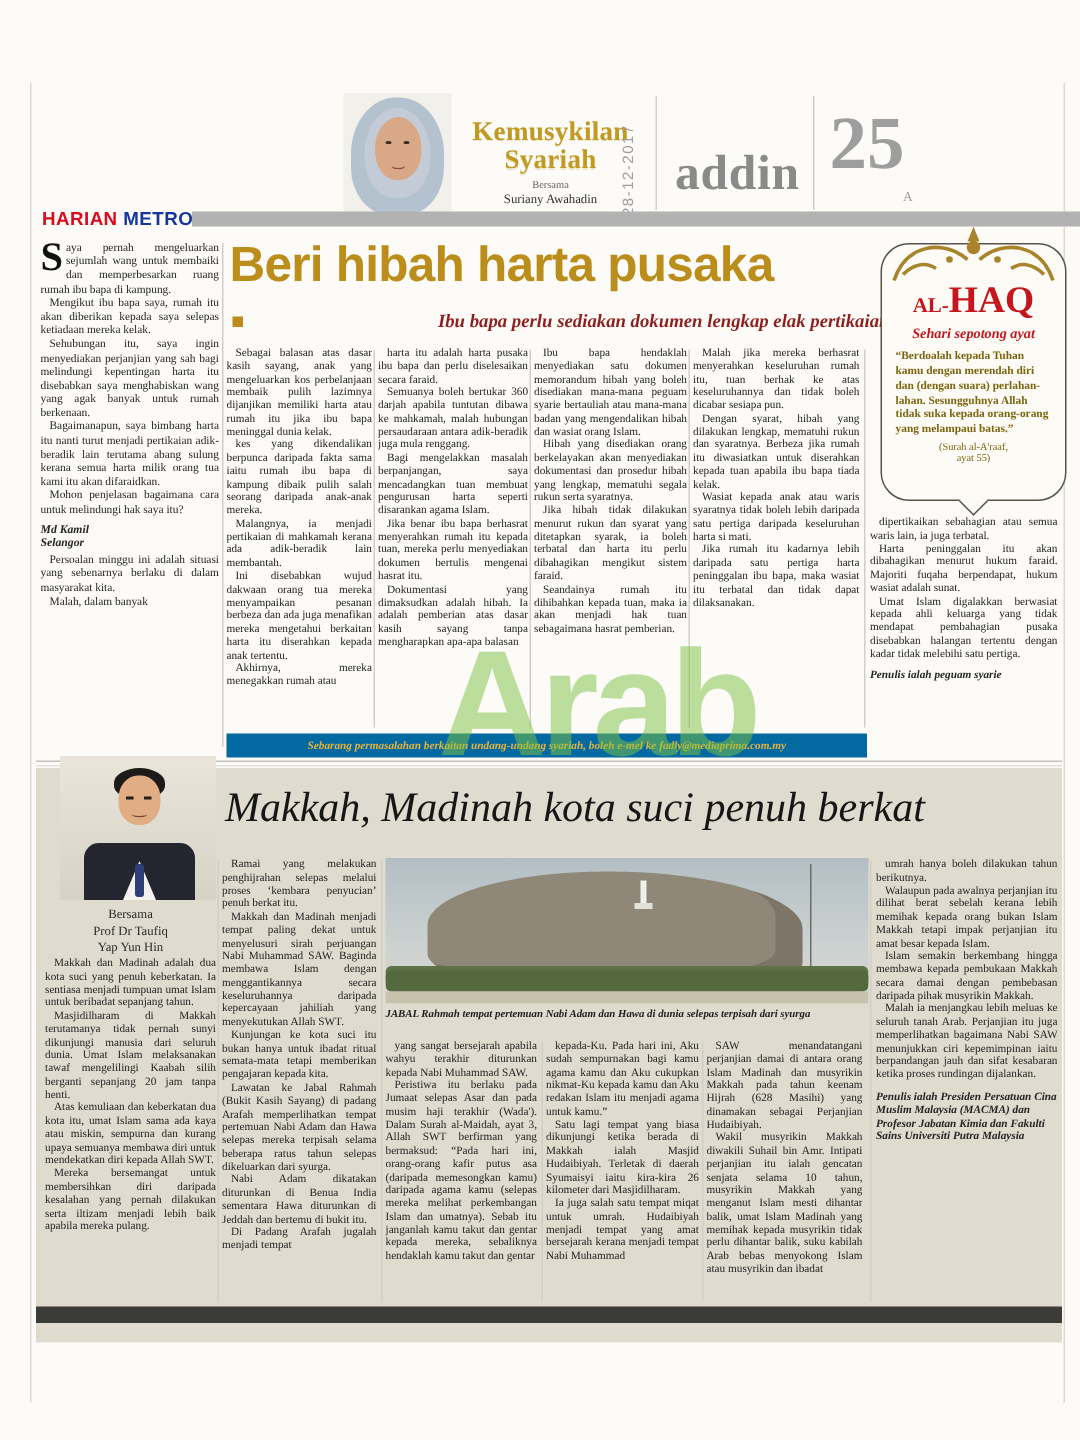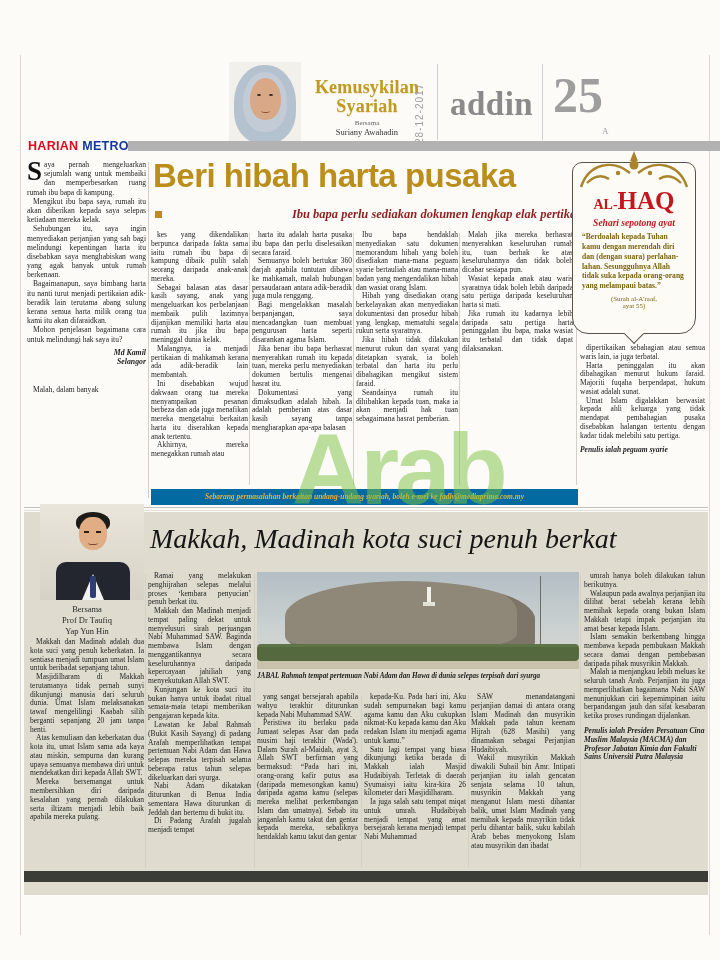--- a/index.html
+++ b/index.html
@@ -25,42 +25,42 @@
 
   .col-head { text-align:center; }
   .col-head .t { font-weight:bold; font-size:18px; line-height:19px; color:#c09a22;
     text-shadow:0 1px 0 #efe6cc; letter-spacing:0.2px; }
   .col-head .b1 { font-size:7px; color:#666; margin-top:3px; }
   .col-head .b2 { font-size:8.5px; color:#333; }
 
   .vdate { writing-mode:vertical-rl; transform:rotate(180deg);
     font-family:"Liberation Sans",sans-serif; font-size:10px; color:#9d9d9d; letter-spacing:1px; }
   .vline { width:1px; background:#cfcfcf; }
-  .addin { font-size:33px; font-weight:bold; color:#8a8a8a; letter-spacing:0.5px; }
+  .addin { font-size:33px; font-weight:bold; color:#8a8a8a; letter-spacing:0.5px;margin-top:12px; }
   .pageno { font-size:50px; font-weight:bold; color:#9e9e9e; line-height:50px; }
   .pageno-letter { font-size:9px; color:#9e9e9e; }
   .graybar { background:#b2b2b2; }
 
   .masthead { font-family:"Liberation Sans",sans-serif; font-size:12.5px; font-weight:bold; letter-spacing:0.3px; }
   .masthead .m1 { color:#dc0a1e; }
   .masthead .m2 { color:#15379d; }
 
   
   .headline1 { font-family:"Liberation Sans",sans-serif; font-size:33px; font-weight:bold;
     color:#bb8d1a; letter-spacing:-0.5px; line-height:36px; }
   .standfirst { display:flex; align-items:flex-start;justify-content:space-between; }
   .sq { width:7px; height:7px; background:#c08a1e; margin:4px 5px 0 2px; flex:none; }
   .standfirst .tx { font-size:12.5px; font-weight:bold; font-style:italic; color:#8f1f1f; }
 
   .bodytext { font-size:7.5px; line-height:1.17; color:#242424; }
   .lettertext { font-size:7.6px; line-height:1.21; color:#242424; }
   .para { margin:0; text-align:justify; text-indent:6px; }
   .para.first { text-indent:0; }
   .dropcap { float:left; font-size:27px; line-height:22px; font-weight:bold; padding:0 2px 0 0; color:#111; }
-  .sig { font-weight:bold; font-style:italic; font-size:7.8px; line-height:1.25; margin:4px 0 18px 0;text-align:right; }
+  .sig { font-weight:bold; font-style:italic; font-size:7.8px; line-height:1.25; margin:4px 0 1px 0; }
   .credit { font-weight:bold; font-style:italic; margin-top:6px; text-align:left; text-indent:0; }
   .vrule { width:1px; background:#d2cfc6; }
 
   
   .alhaq { border:1px solid #5a5348; border-radius:10px 10px 16px 16px;
     background:#fcfbf5; text-align:center; }
   .alhaq-point { position:absolute; bottom:-8px; left:50%; width:13px; height:13px;
     transform:translateX(-50%) rotate(45deg); background:#fcfbf5;
     border-right:1px solid #5a5348; border-bottom:1px solid #5a5348; }
   .alhaq-title { color:#c4161c; font-weight:bold; line-height:24px; margin-top:2px; }
@@ -159,57 +159,59 @@
         <p class="para">Mengikut ibu bapa saya, rumah itu akan diberikan kepada saya selepas ketiadaan mereka kelak.</p>
         <p class="para">Sehubungan itu, saya ingin menyediakan perjanjian yang sah bagi melindungi kepentingan harta itu disebabkan saya menghabiskan wang yang agak banyak untuk rumah berkenaan.</p>
         <p class="para">Bagaimanapun, saya bimbang harta itu nanti turut menjadi pertikaian adik-beradik lain terutama abang sulung kerana semua harta milik orang tua kami itu akan difaraidkan.</p>
         <p class="para">Mohon penjelasan bagaimana cara untuk melindungi hak saya itu?</p>
       </div>
     <div class="sig">
       <div>Md Kamil</div>
       <div>Selangor</div>
     </div>
     <div>
+        <p class="para">Persoalan minggu ini adalah situasi yang sebenarnya berlaku di dalam masyarakat kita.</p>
         <p class="para">Malah, dalam banyak</p>
       </div>
   </div>
 
   <div class="abs vrule" style="left:148px; top:162px; height:336px;"></div>
   <div class="abs vrule" style="left:249px; top:233px; height:252px;"></div>
   <div class="abs vrule" style="left:353px; top:233px; height:252px;"></div>
   <div class="abs vrule" style="left:459px; top:233px; height:252px;"></div>
   <div class="abs vrule" style="left:576px; top:233px; height:252px;"></div>
 
   <div class="abs bodytext" style="left:151px; top:231px; width:97px; height:256px; overflow:hidden;">
+      <p class="para">Sebagai balasan atas dasar kasih sayang, anak yang mengeluarkan kos perbelanjaan membaik pulih lazimnya dijanjikan memiliki harta atau rumah itu jika ibu bapa meninggal dunia kelak.</p>
       <p class="para">kes yang dikendalikan berpunca daripada fakta sama iaitu rumah ibu bapa di kampung dibaik pulih salah seorang daripada anak-anak mereka.</p>
-      <p class="para">Sebagai balasan atas dasar kasih sayang, anak yang mengeluarkan kos perbelanjaan membaik pulih lazimnya dijanjikan memiliki harta atau rumah itu jika ibu bapa meninggal dunia kelak.</p>
       <p class="para">Malangnya, ia menjadi pertikaian di mahkamah kerana ada adik-beradik lain membantah.</p>
       <p class="para">Ini disebabkan wujud dakwaan orang tua mereka menyampaikan pesanan berbeza dan ada juga menafikan mereka mengetahui berkaitan harta itu diserahkan kepada anak tertentu.</p>
       <p class="para">Akhirnya, mereka menegakkan rumah atau</p>
     </div>
   <div class="abs bodytext" style="left:252px; top:231px; width:100px; height:256px; overflow:hidden;">
       <p class="para">harta itu adalah harta pusaka ibu bapa dan perlu diselesaikan secara faraid.</p>
       <p class="para">Semuanya boleh bertukar 360 darjah apabila tuntutan dibawa ke mahkamah, malah hubungan persaudaraan antara adik-beradik juga mula renggang.</p>
       <p class="para">Bagi mengelakkan masalah berpanjangan, saya mencadangkan tuan membuat pengurusan harta seperti disarankan agama Islam.</p>
       <p class="para">Jika benar ibu bapa berhasrat menyerahkan rumah itu kepada tuan, mereka perlu menyediakan dokumen bertulis mengenai hasrat itu.</p>
       <p class="para">Dokumentasi yang dimaksudkan adalah hibah. Ia adalah pemberian atas dasar kasih sayang tanpa mengharapkan apa-apa balasan</p>
     </div>
   <div class="abs bodytext" style="left:356px; top:231px; width:102px; height:256px; overflow:hidden;">
       <p class="para">Ibu bapa hendaklah menyediakan satu dokumen memorandum hibah yang boleh disediakan mana-mana peguam syarie bertauliah atau mana-mana badan yang mengendalikan hibah dan wasiat orang Islam.</p>
       <p class="para">Hibah yang disediakan orang berkelayakan akan menyediakan dokumentasi dan prosedur hibah yang lengkap, mematuhi segala rukun serta syaratnya.</p>
       <p class="para">Jika hibah tidak dilakukan menurut rukun dan syarat yang ditetapkan syarak, ia boleh terbatal dan harta itu perlu dibahagikan mengikut sistem faraid.</p>
       <p class="para">Seandainya rumah itu dihibahkan kepada tuan, maka ia akan menjadi hak tuan sebagaimana hasrat pemberian.</p>
     </div>
   <div class="abs bodytext" style="left:462px; top:231px; width:111px; height:256px; overflow:hidden;">
       <p class="para">Malah jika mereka berhasrat menyerahkan keseluruhan rumah itu, tuan berhak ke atas keseluruhannya dan tidak boleh dicabar sesiapa pun.</p>
+      <p class="para">Dengan syarat, hibah yang dilakukan lengkap, mematuhi rukun dan syaratnya. Berbeza jika rumah itu diwasiatkan untuk diserahkan kepada tuan apabila ibu bapa tiada kelak.</p>
       <p class="para">Wasiat kepada anak atau waris syaratnya tidak boleh lebih daripada satu pertiga daripada keseluruhan harta si mati.</p>
       <p class="para">Jika rumah itu kadarnya lebih daripada satu pertiga harta peninggalan ibu bapa, maka wasiat itu terbatal dan tidak dapat dilaksanakan.</p>
     </div>
 
-  <div class="abs alhaq" style="left:572px; top:162px; width:122px; height:170px;">
+  <div class="abs alhaq" style="left:587px; top:162px; width:122px; height:170px;border-radius:19px;">
     <div class="abs" style="left:0; top:-14px; width:122px; height:42px;">
       <svg width="122" height="42" viewBox="0 0 122 42">
         <g fill="none" stroke="#a9842c" stroke-width="2.4">
           <path d="M8 38 C 16 14, 40 10, 57 24"></path>
           <path d="M114 38 C 106 14, 82 10, 65 24"></path>
           <path d="M14 34 C 22 26, 30 26, 36 30"></path>
           <path d="M108 34 C 100 26, 92 26, 86 30"></path>
         </g>
         <circle cx="61" cy="16" r="4.5" fill="#a9842c"></circle>
         <path d="M61 2 L65 12 L57 12 Z" fill="#a9842c"></path>

